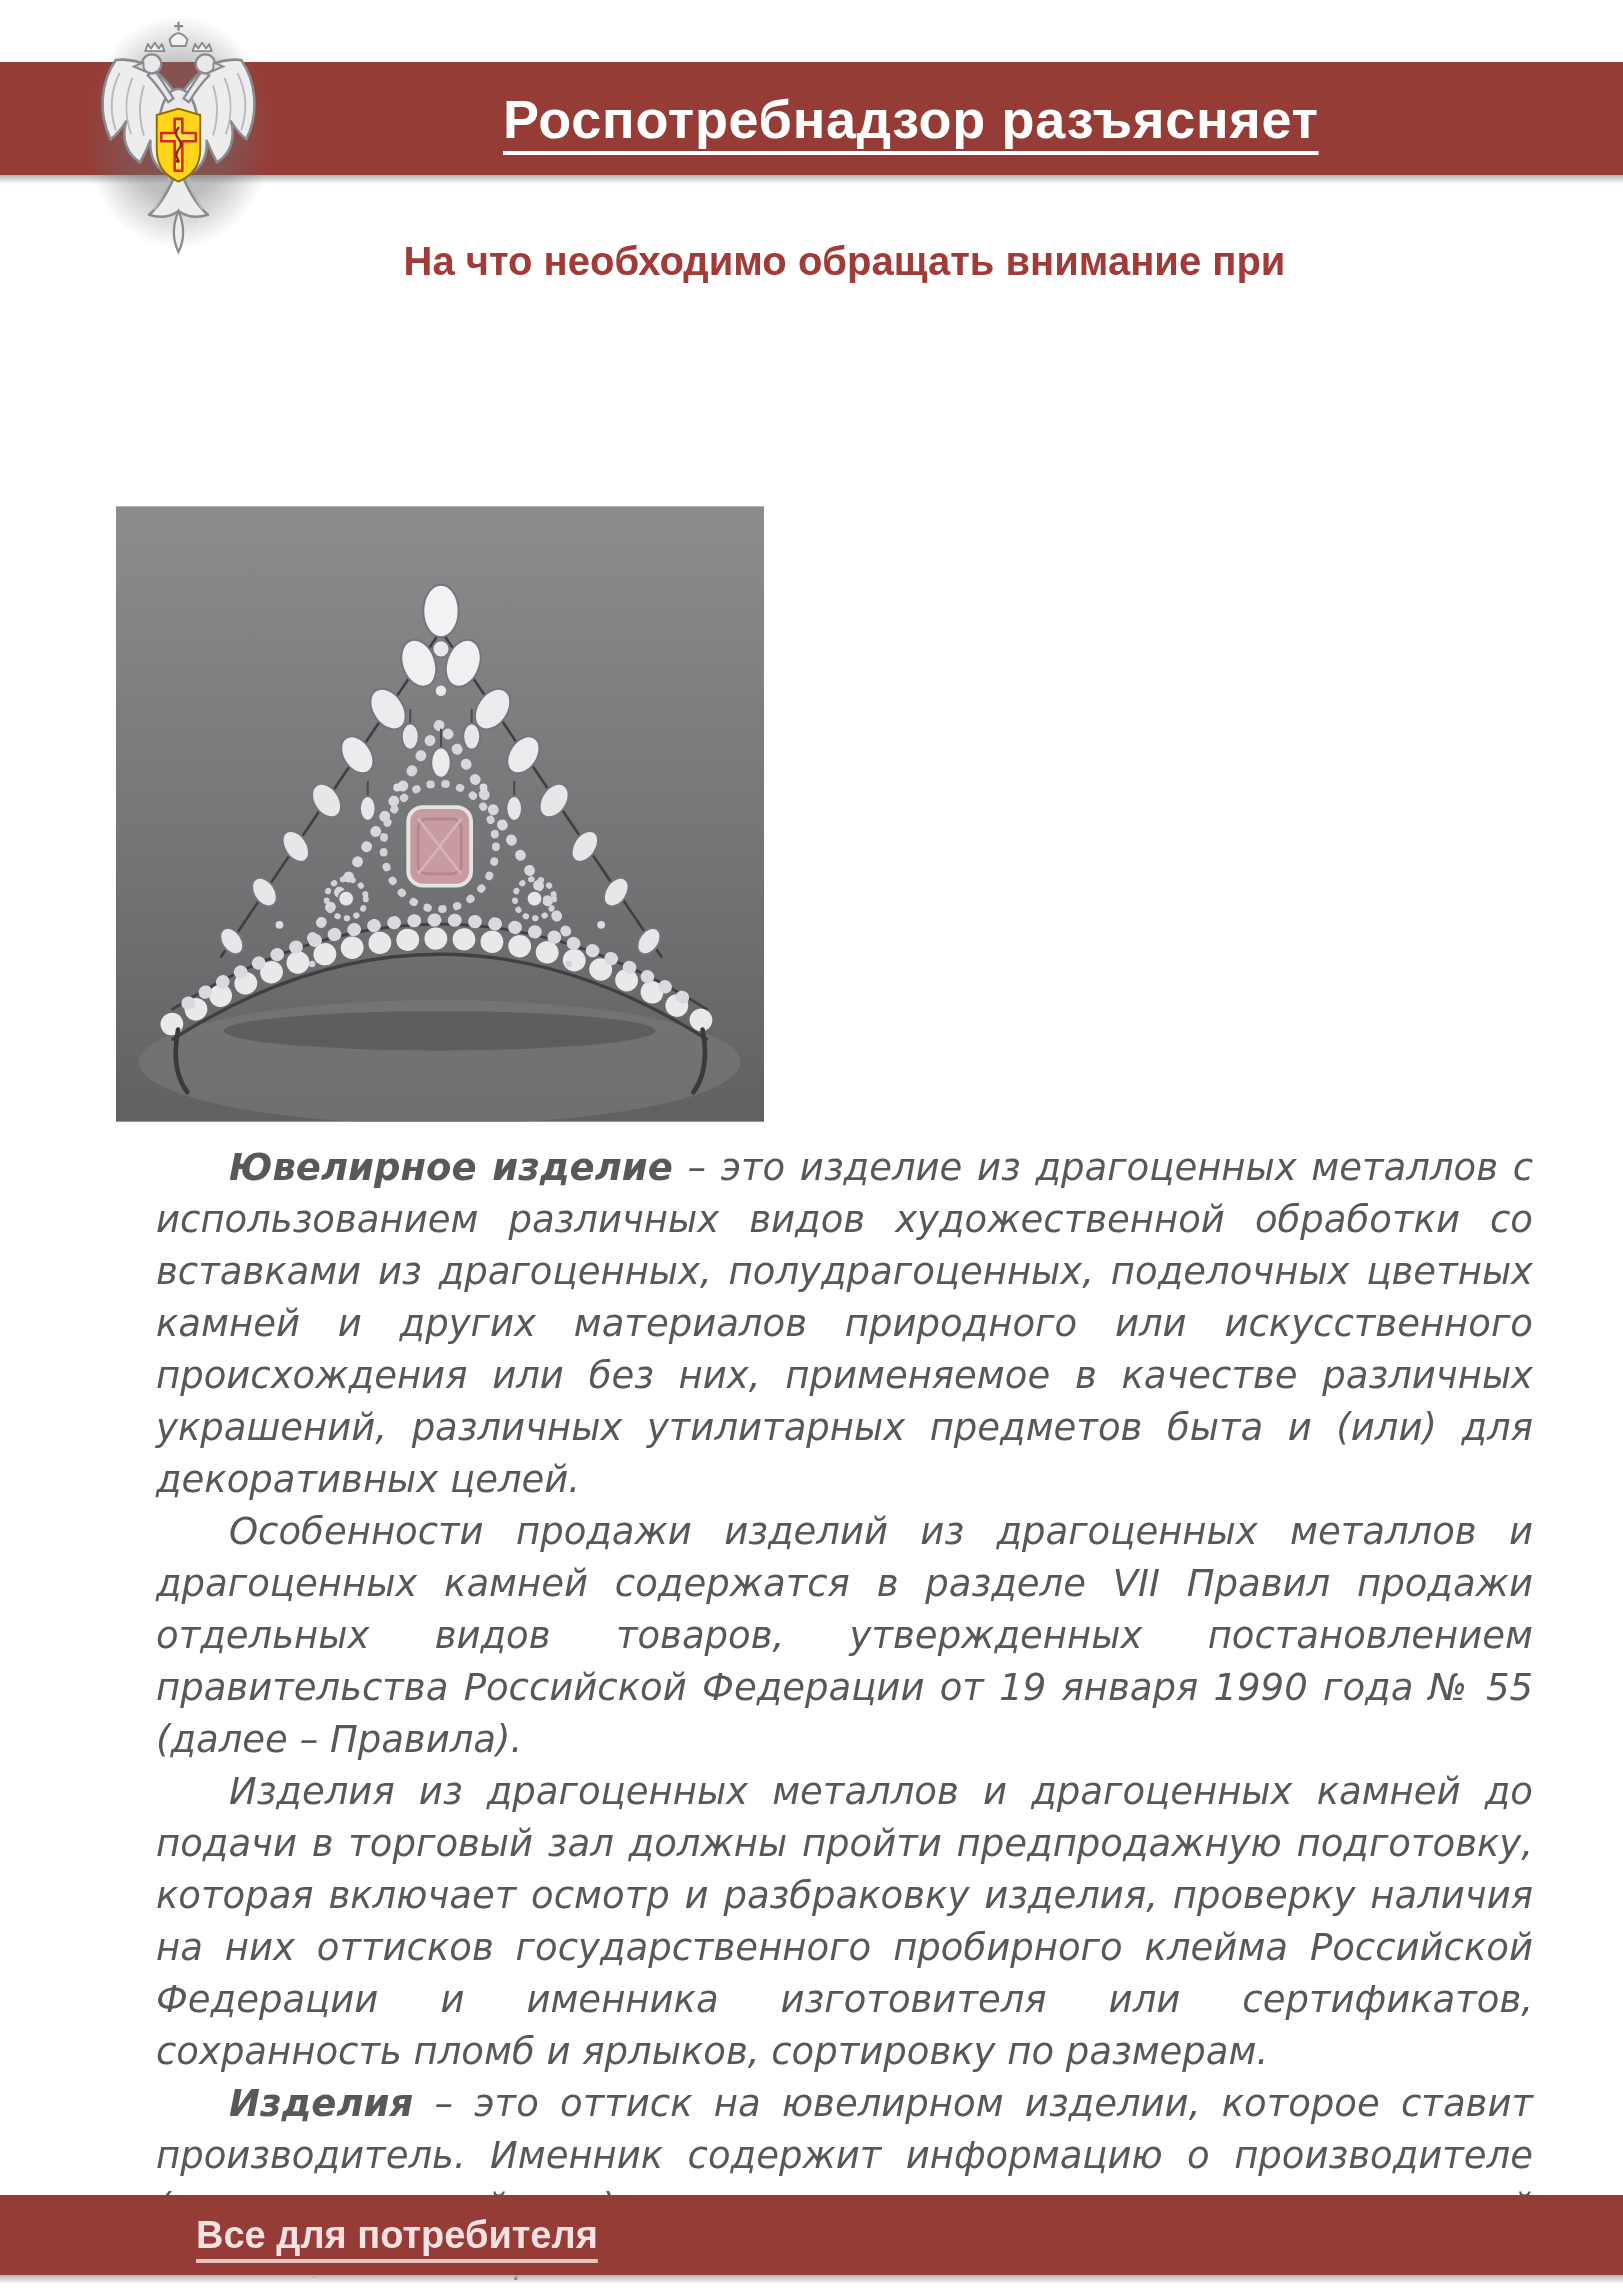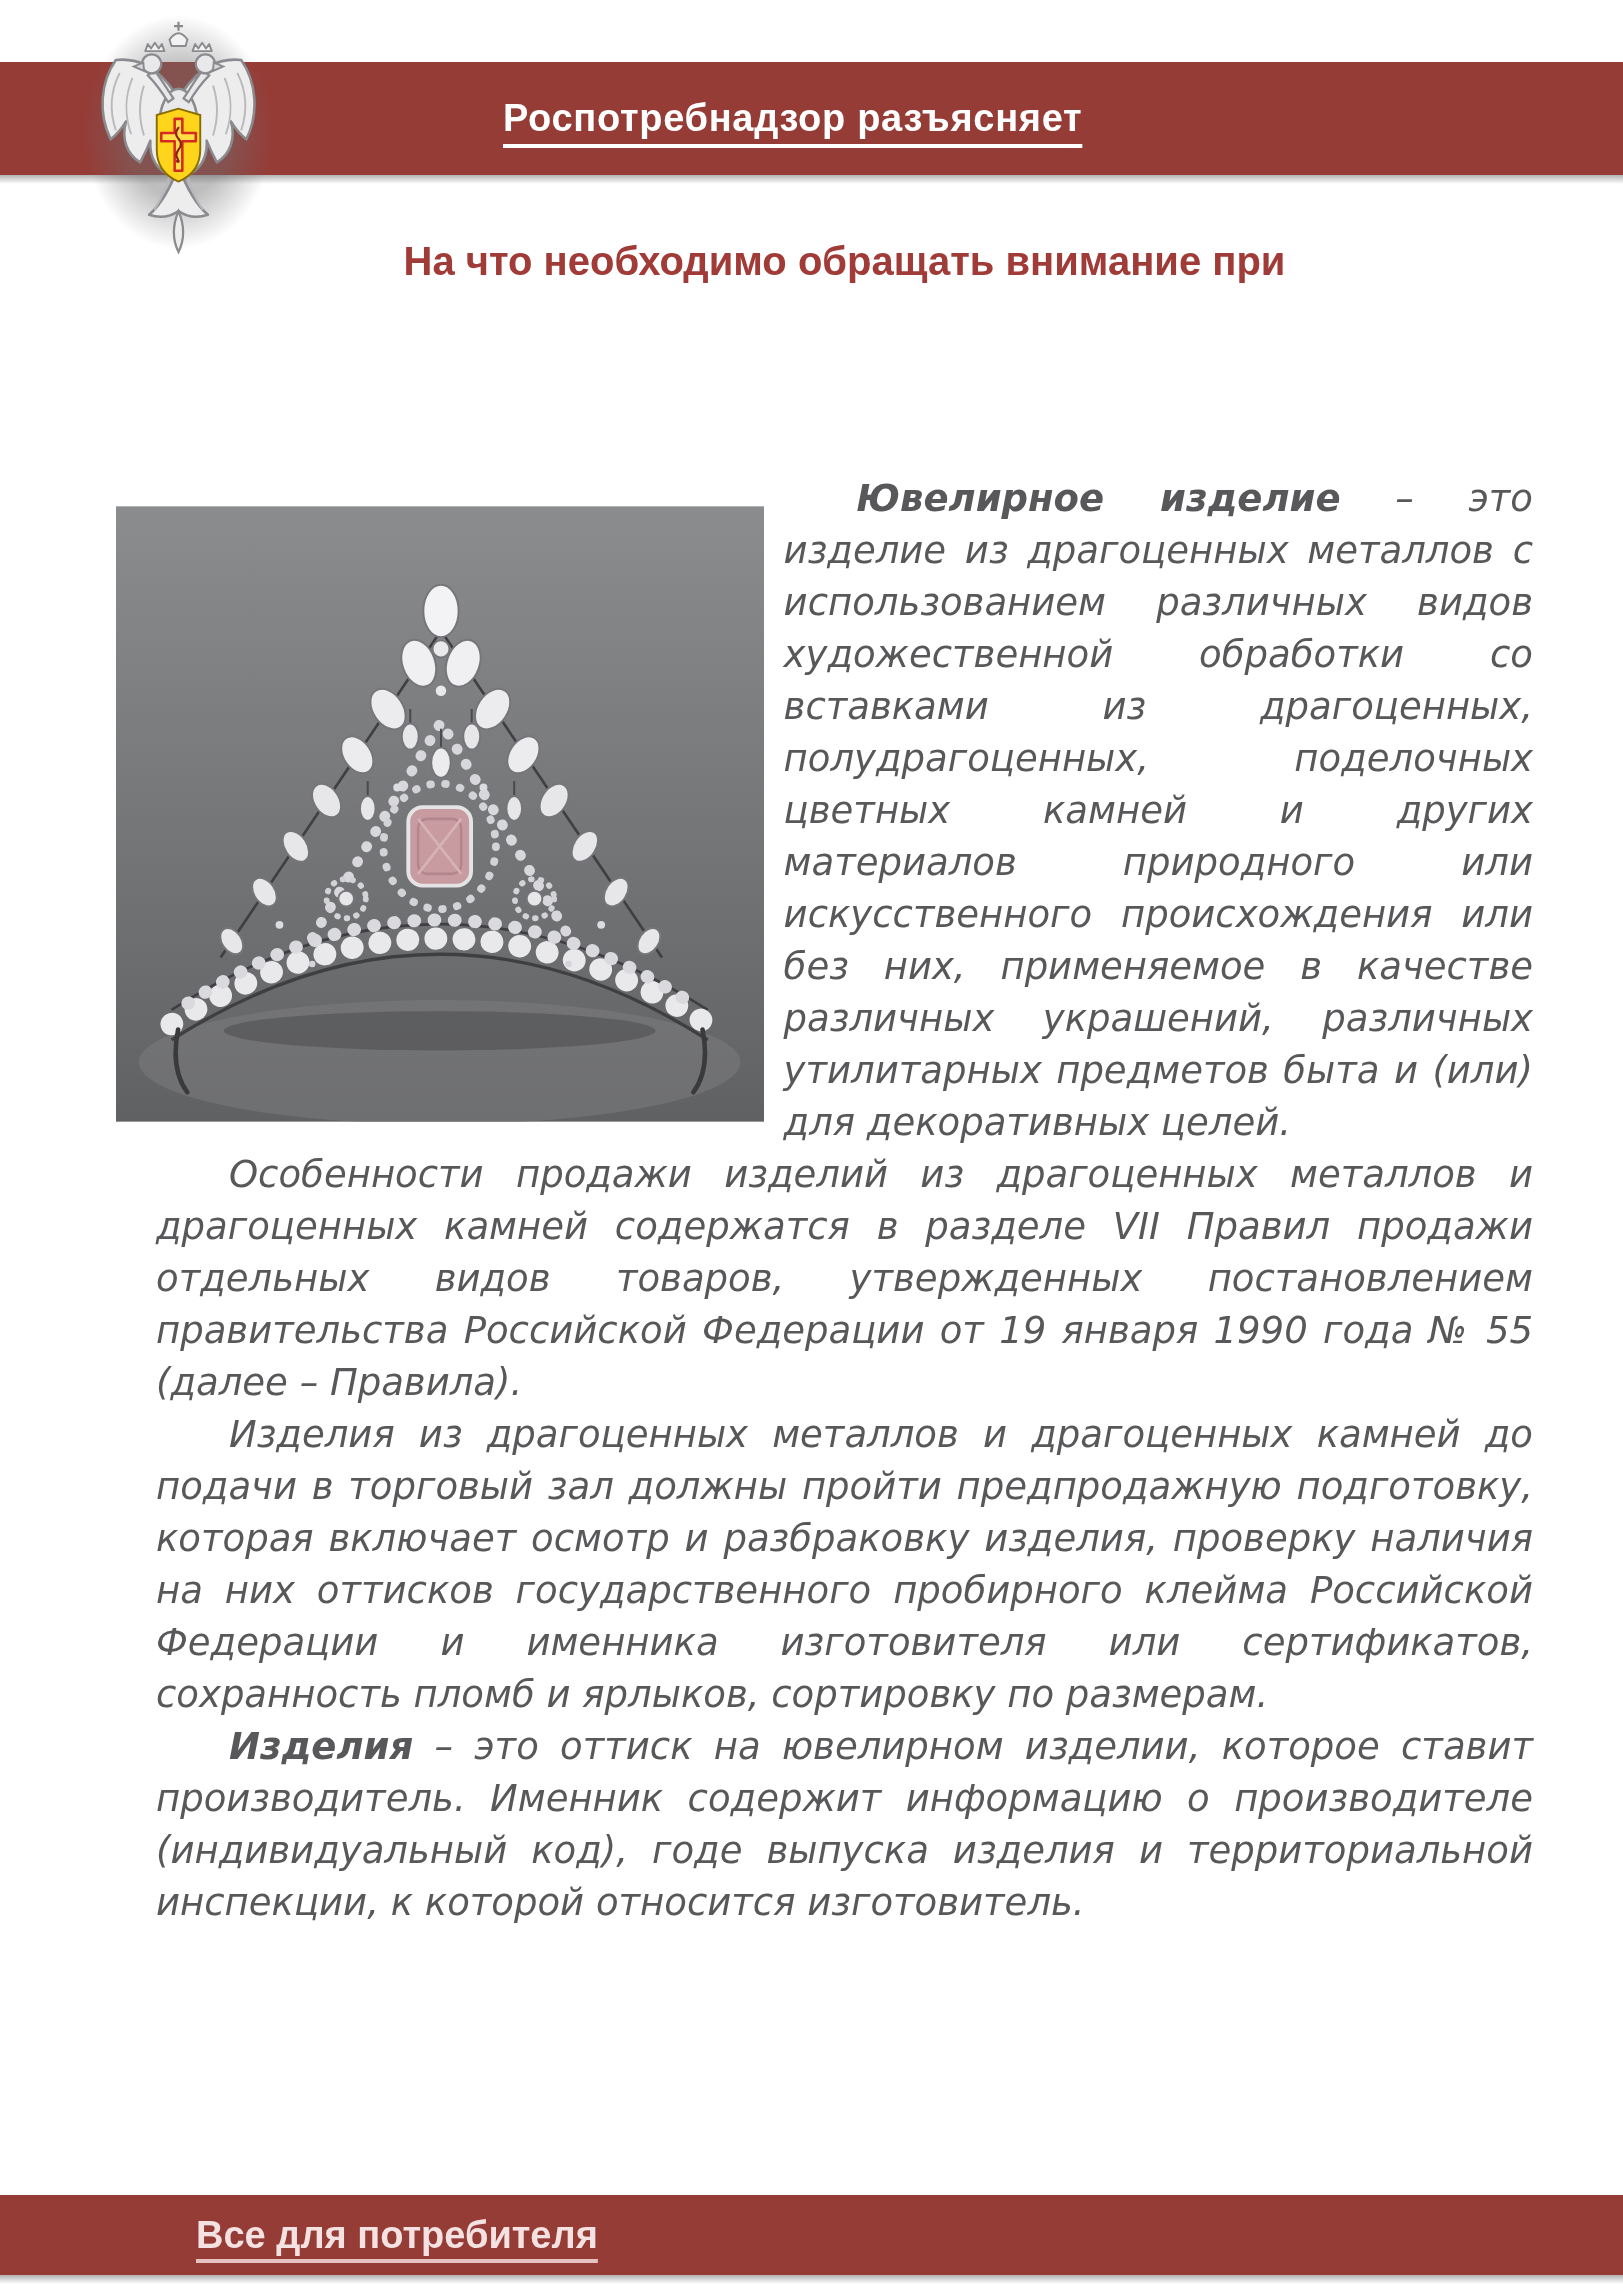--- a/index.html
+++ b/index.html
@@ -6,21 +6,21 @@
   html,body { width:1623px; height:2295px; background:#ffffff; overflow:hidden; }
   body { font-family:"Liberation Sans", sans-serif; position:relative; }
 
   
   .top-bar {
     position:absolute; left:0; top:62px; width:1623px; height:113px;
     background:#963c37;
     display:flex; align-items:center; padding-left:503px;
   }
   .top-bar-title {
-    color:#ffffff; font-size:38px; font-weight:bold; letter-spacing:0.7px;
+    color:#ffffff; font-size:54px; font-weight:bold; letter-spacing:0.7px;
     text-decoration:underline; text-decoration-thickness:3.9px; text-underline-offset:13px;
     white-space:nowrap;
   }
   .top-bar-shadow {
     position:absolute; left:0; top:175px; width:1623px; height:9.2px;
     background:linear-gradient(#b3b3b3, rgba(255,255,255,0));
   }
   .bottom-bar-shadow {
     position:absolute; left:0; top:2275px; width:1623px; height:9.2px;
     background:linear-gradient(#b3b3b3, rgba(255,255,255,0));
@@ -32,21 +32,21 @@
 
   
   .page-title {
     position:absolute; top:216px; left:156px; width:1377px;
     text-align:center; color:#a03b38; font-weight:bold;
     font-size:40px; line-height:90px;
   }
 
   
   .content { position:absolute; top:473px; left:0; width:1623px; padding:0 90px 0 156px; }
-  .row { display:flex; gap:19.6px; }
+  .row { display:flex; gap:19.6px;flex-direction:column; }
   .tiara-box {
     width:648px; height:616px; flex:0 0 auto; margin-left:-40px; margin-top:33px;
   }
   .tiara-box svg { width:100%; height:100%; display:block; }
   p.body-par {
     font-family:"DejaVu Sans", sans-serif; font-style:italic;
     font-size:37px; line-height:52px; color:#58585a;
     text-align:justify; text-indent:73px;
   }
   p.body-par b { font-weight:bold; }

